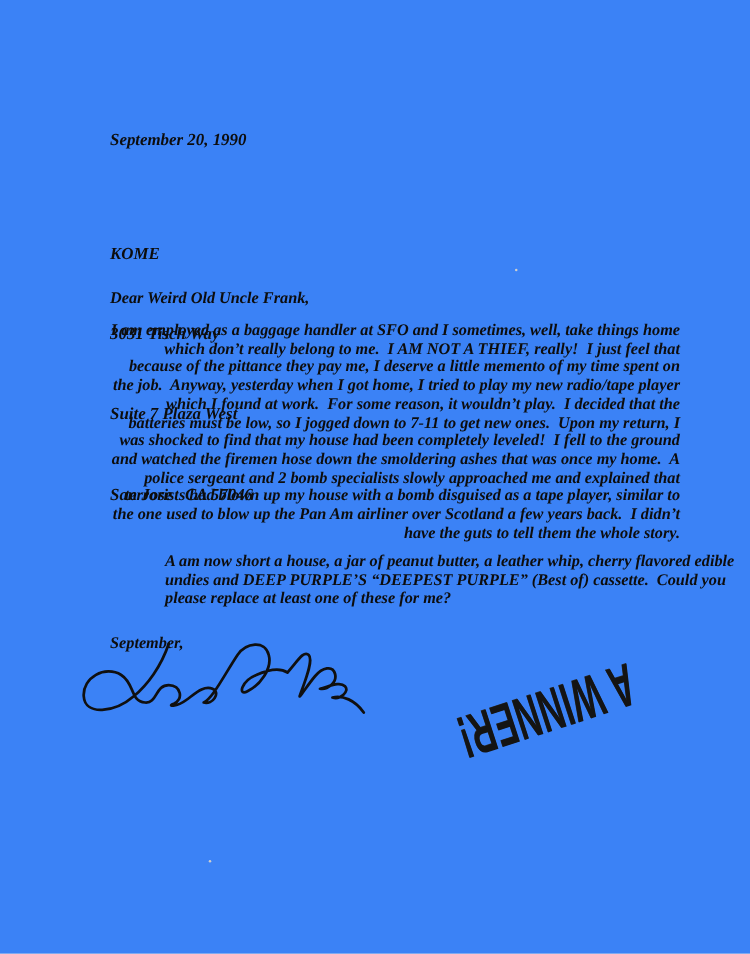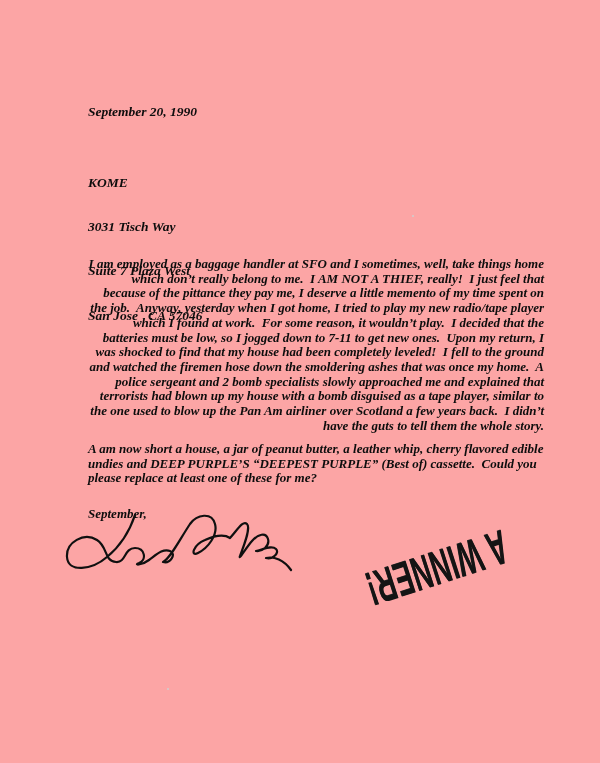--- a/index.html
+++ b/index.html
@@ -1,39 +1,39 @@
 <!DOCTYPE html>
 <html><head>
 <meta charset="utf-8">
 <style>
   html,body { margin:0; padding:0; background:#e8e8e8; }
   .page {
     position:relative;
     width:600px; height:763px;
     margin:0 auto;
-    background:#fca5a5;
+    background:#3b82f6;
     overflow:hidden;
     font-family:"Liberation Serif", serif;
     font-style:italic;
     font-weight:700;
     color:#0d0d0d;
   }
   .abs { position:absolute; }
   .date   { left:88px; top:104px; font-size:13.5px; }
   .recipient { left:88px; top:146px; font-size:13.5px; line-height:14.8px; white-space:pre-wrap; }
-  .recipient div { min-height:14.8px; }
+  .recipient div { min-height:14.8px;margin-top:20px; }
   .salutation { left:88px; top:230px; font-size:13px; }
   .para {
     left:88px; width:456px;
     font-size:13px; line-height:14.7px;
     white-space:pre-wrap;
     text-align:left;
   }
   .p1 { top:257px;text-align:right; }
-  .p2 { top:442px; }
+  .p2 { top:442px;margin-left:44px; }
   .closing { left:88px; top:506px; font-size:13px; }
   .signature-svg { left:58px; top:503px; width:250px; height:85px; }
   .signer { left:88px; top:566px; font-size:13px; line-height:14px; white-space:pre-wrap; }
   .redaction {
     display:inline-block;
     width:44px; height:12px;
     background:#000;
     border-radius:6px;
     vertical-align:-2px;
     margin-right:4px;
@@ -59,20 +59,21 @@
 
   <div class="abs date">September 20, 1990</div>
 
   <div class="abs recipient">
     <div>KOME</div>
     <div>3031 Tisch Way</div>
     <div>Suite 7 Plaza West</div>
     <div>San Jose   CA 57046</div>
   </div>
 
+  <div class="abs salutation">Dear Weird Old Uncle Frank,</div>
 
   <div class="abs para p1">I am employed as a baggage handler at SFO and I sometimes, well, take things home which don’t really belong to me.  I AM NOT A THIEF, really!  I just feel that because of the pittance they pay me, I deserve a little memento of my time spent on the job.  Anyway, yesterday when I got home, I tried to play my new radio/tape player which I found at work.  For some reason, it wouldn’t play.  I decided that the batteries must be low, so I jogged down to 7-11 to get new ones.  Upon my return, I was shocked to find that my house had been completely leveled!  I fell to the ground and watched the firemen hose down the smoldering ashes that was once my home.  A police sergeant and 2 bomb specialists slowly approached me and explained that terrorists had blown up my house with a bomb disguised as a tape player, similar to the one used to blow up the Pan Am airliner over Scotland a few years back.  I didn’t have the guts to tell them the whole story.</div>
 
   <div class="abs para p2">A am now short a house, a jar of peanut butter, a leather whip, cherry flavored edible undies and DEEP PURPLE’S “DEEPEST PURPLE” (Best of) cassette.  Could you please replace at least one of these for me?</div>
 
   <div class="abs closing">September,</div>
 
   <svg class="abs signature-svg" viewBox="0 0 250 85" xmlns="http://www.w3.org/2000/svg">
     <path d="M 77 12
              C 71 30, 60 45, 49 54

